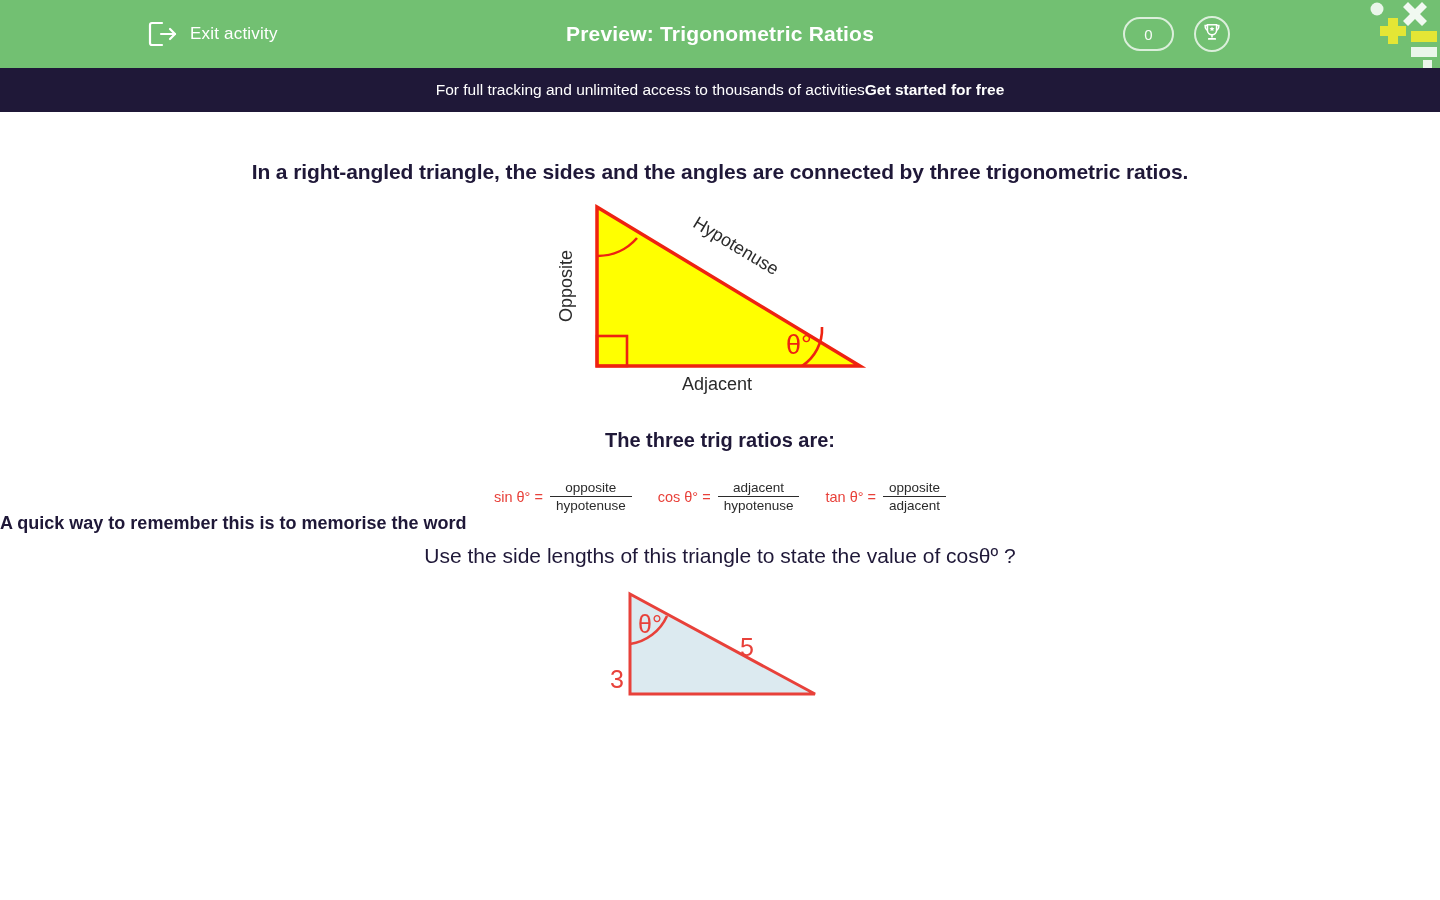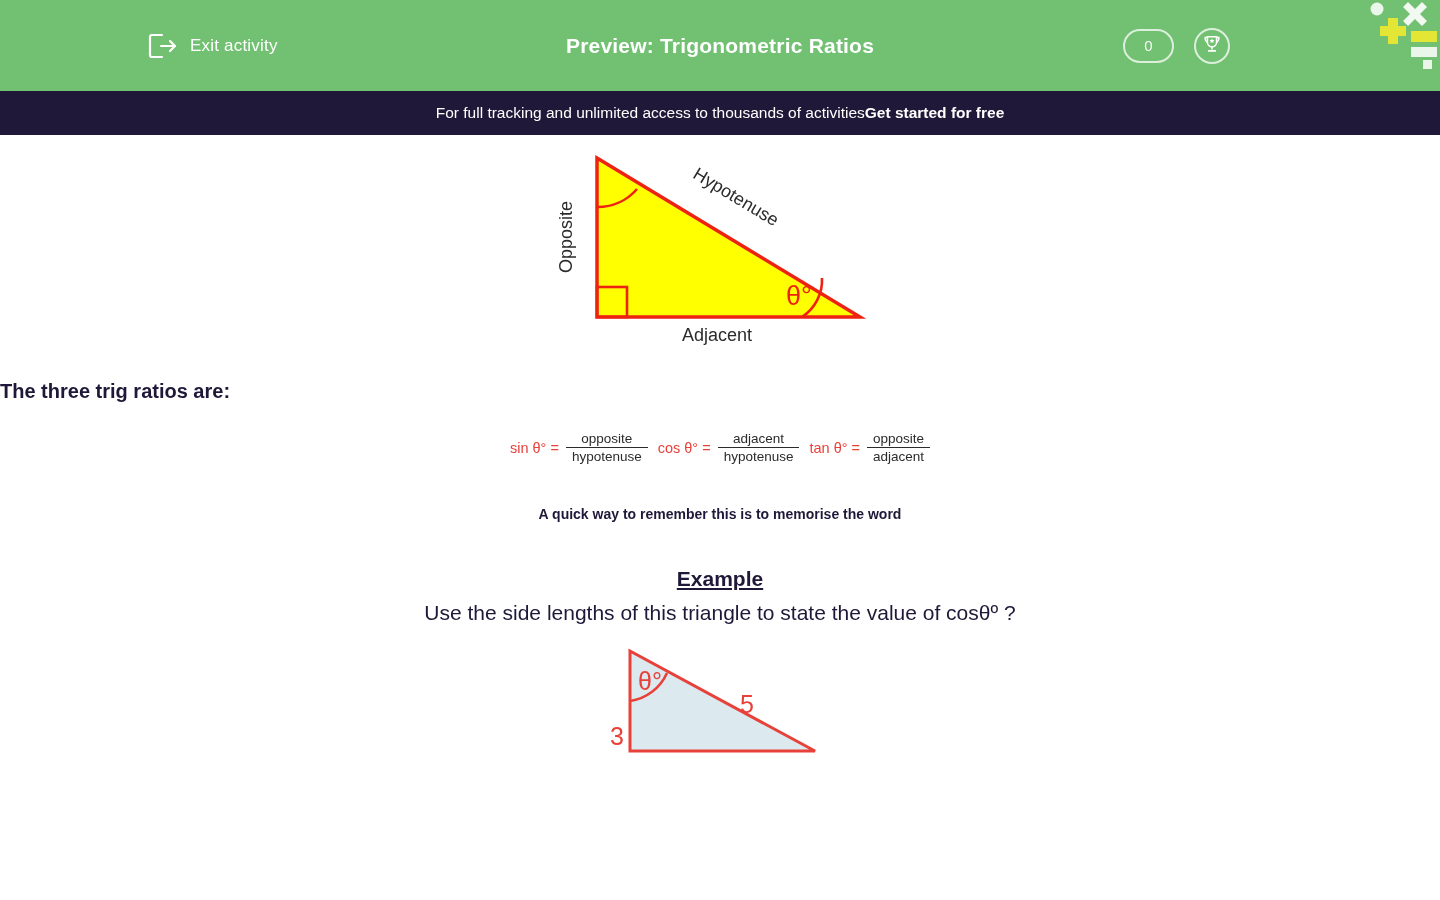--- a/index.html
+++ b/index.html
@@ -7,21 +7,21 @@
     width: 1440px;
     height: 900px;
     overflow: hidden;
     background: #ffffff;
     font-family: "Liberation Sans", sans-serif;
   }
 
   
   .topbar {
     position: relative;
-    height: 91px;
+    height: 68px;
     background: #72c072;
     display: flex;
     align-items: center;
     overflow: hidden;
   }
   .exit-btn {
     display: flex;
     align-items: center;
     gap: 12px;
     margin-left: 148px;
@@ -90,32 +90,33 @@
   .lead-text {
     text-align: center;
     color: #1f1838;
     font-size: 21px;
     font-weight: bold;
     padding-top: 48px;
     letter-spacing: -0.1px;
   }
   .diagram-wrap { display: flex; justify-content: center; margin-top: 12px; }
   .section-head {
+    text-align: center;
     color: #1f1838;
     font-size: 20px;
     font-weight: bold;
     margin-top: 28px;
   }
 
   
   .ratios {
     display: flex;
     justify-content: center;
     align-items: center;
-    gap: 10px;
+    gap: 26px;
     margin-top: 28px;
   }
   .ratio { display: flex; align-items: center; gap: 7px; }
   .ratio-name {
     color: #e8413a;
     font-size: 14.5px;
   }
   .frac { display: flex; flex-direction: column; align-items: center; }
   .frac-num {
     color: #2b2b2b;
@@ -124,25 +125,24 @@
   }
   .frac-den {
     color: #2b2b2b;
     font-size: 13.5px;
     padding: 1px 6px 0 6px;
     border-top: 1.5px solid #2b2b2b;
   }
 
   
   .memorise {
-    text-align: center;
-    color: #1f1838;
-    font-size: 14px;
-    font-weight: bold;
-    margin-top: 42px;
+    text-align: left;
+    color: #1f1838;
+    font-size: 18px;
+    font-weight: bold;
   }
   .sohcahtoa {
     text-align: center;
     margin-top: 16px;
     line-height: 1;
   }
   .sc-big { color: #e8121a; font-size: 30px; font-weight: bold; }
   .sc-small { color: #1f1838; font-size: 22px; font-weight: bold; }
 
   
@@ -209,20 +209,21 @@
   </svg>
 </div>
 
 <div class="promo">
   <span>For full tracking and unlimited access to thousands of activities</span>
   <span class="promo-cta">Get started for free</span>
 </div>
 
 <div class="main">
 
+  <div class="lead-text">In a right-angled triangle, the sides and the angles are connected by three trigonometric ratios.</div>
 
   <div class="diagram-wrap">
     <svg width="340" height="205" viewBox="0 0 340 205">
       <polygon points="47,11 310,170 47,170" fill="#ffff00" stroke="#ee2211" stroke-width="3.5"></polygon>
       <path d="M47 60 A52 52 0 0 0 87 42" fill="none" stroke="#ee2211" stroke-width="2.6"></path>
       <path d="M252 170 A44 44 0 0 0 272 131" fill="none" stroke="#ee2211" stroke-width="2.6"></path>
       <rect x="47" y="140" width="30" height="30" fill="none" stroke="#ee2211" stroke-width="2.6"></rect>
       <text x="22" y="90" font-family="'Liberation Sans', sans-serif" font-size="18" fill="#2b2b2b" transform="rotate(-90 22 90)" text-anchor="middle">Opposite</text>
       <text x="167" y="194" font-family="'Liberation Sans', sans-serif" font-size="18" fill="#2b2b2b" text-anchor="middle">Adjacent</text>
       <text x="183" y="55" font-family="'Liberation Sans', sans-serif" font-size="18" fill="#2b2b2b" transform="rotate(31 183 55)" text-anchor="middle">Hypotenuse</text>
@@ -252,21 +253,20 @@
       <span class="frac">
         <span class="frac-num">opposite</span>
         <span class="frac-den">adjacent</span>
       </span>
     </div>
   </div>
 
   <div class="memorise">A quick way to remember this is to memorise the word</div>
 
 
-  <div class="example-title">Example</div>
 
   <div class="example-q">Use the side lengths of this triangle to state the value of cosθº ?</div>
 
   <div class="example-diagram">
     <svg width="230" height="130" viewBox="0 0 230 130">
       <polygon points="25,8 210,108 25,108" fill="#dceaf0" stroke="#e8413a" stroke-width="3"></polygon>
       <path d="M25 58 A48 48 0 0 0 62 30" fill="none" stroke="#e8413a" stroke-width="2.6"></path>
       <text x="33" y="47" font-family="'Liberation Sans', sans-serif" font-size="25" fill="#e8413a">θ°</text>
       <text x="5" y="102" font-family="'Liberation Sans', sans-serif" font-size="25" fill="#e8413a">3</text>
       <text x="135" y="70" font-family="'Liberation Sans', sans-serif" font-size="25" fill="#e8413a">5</text>

